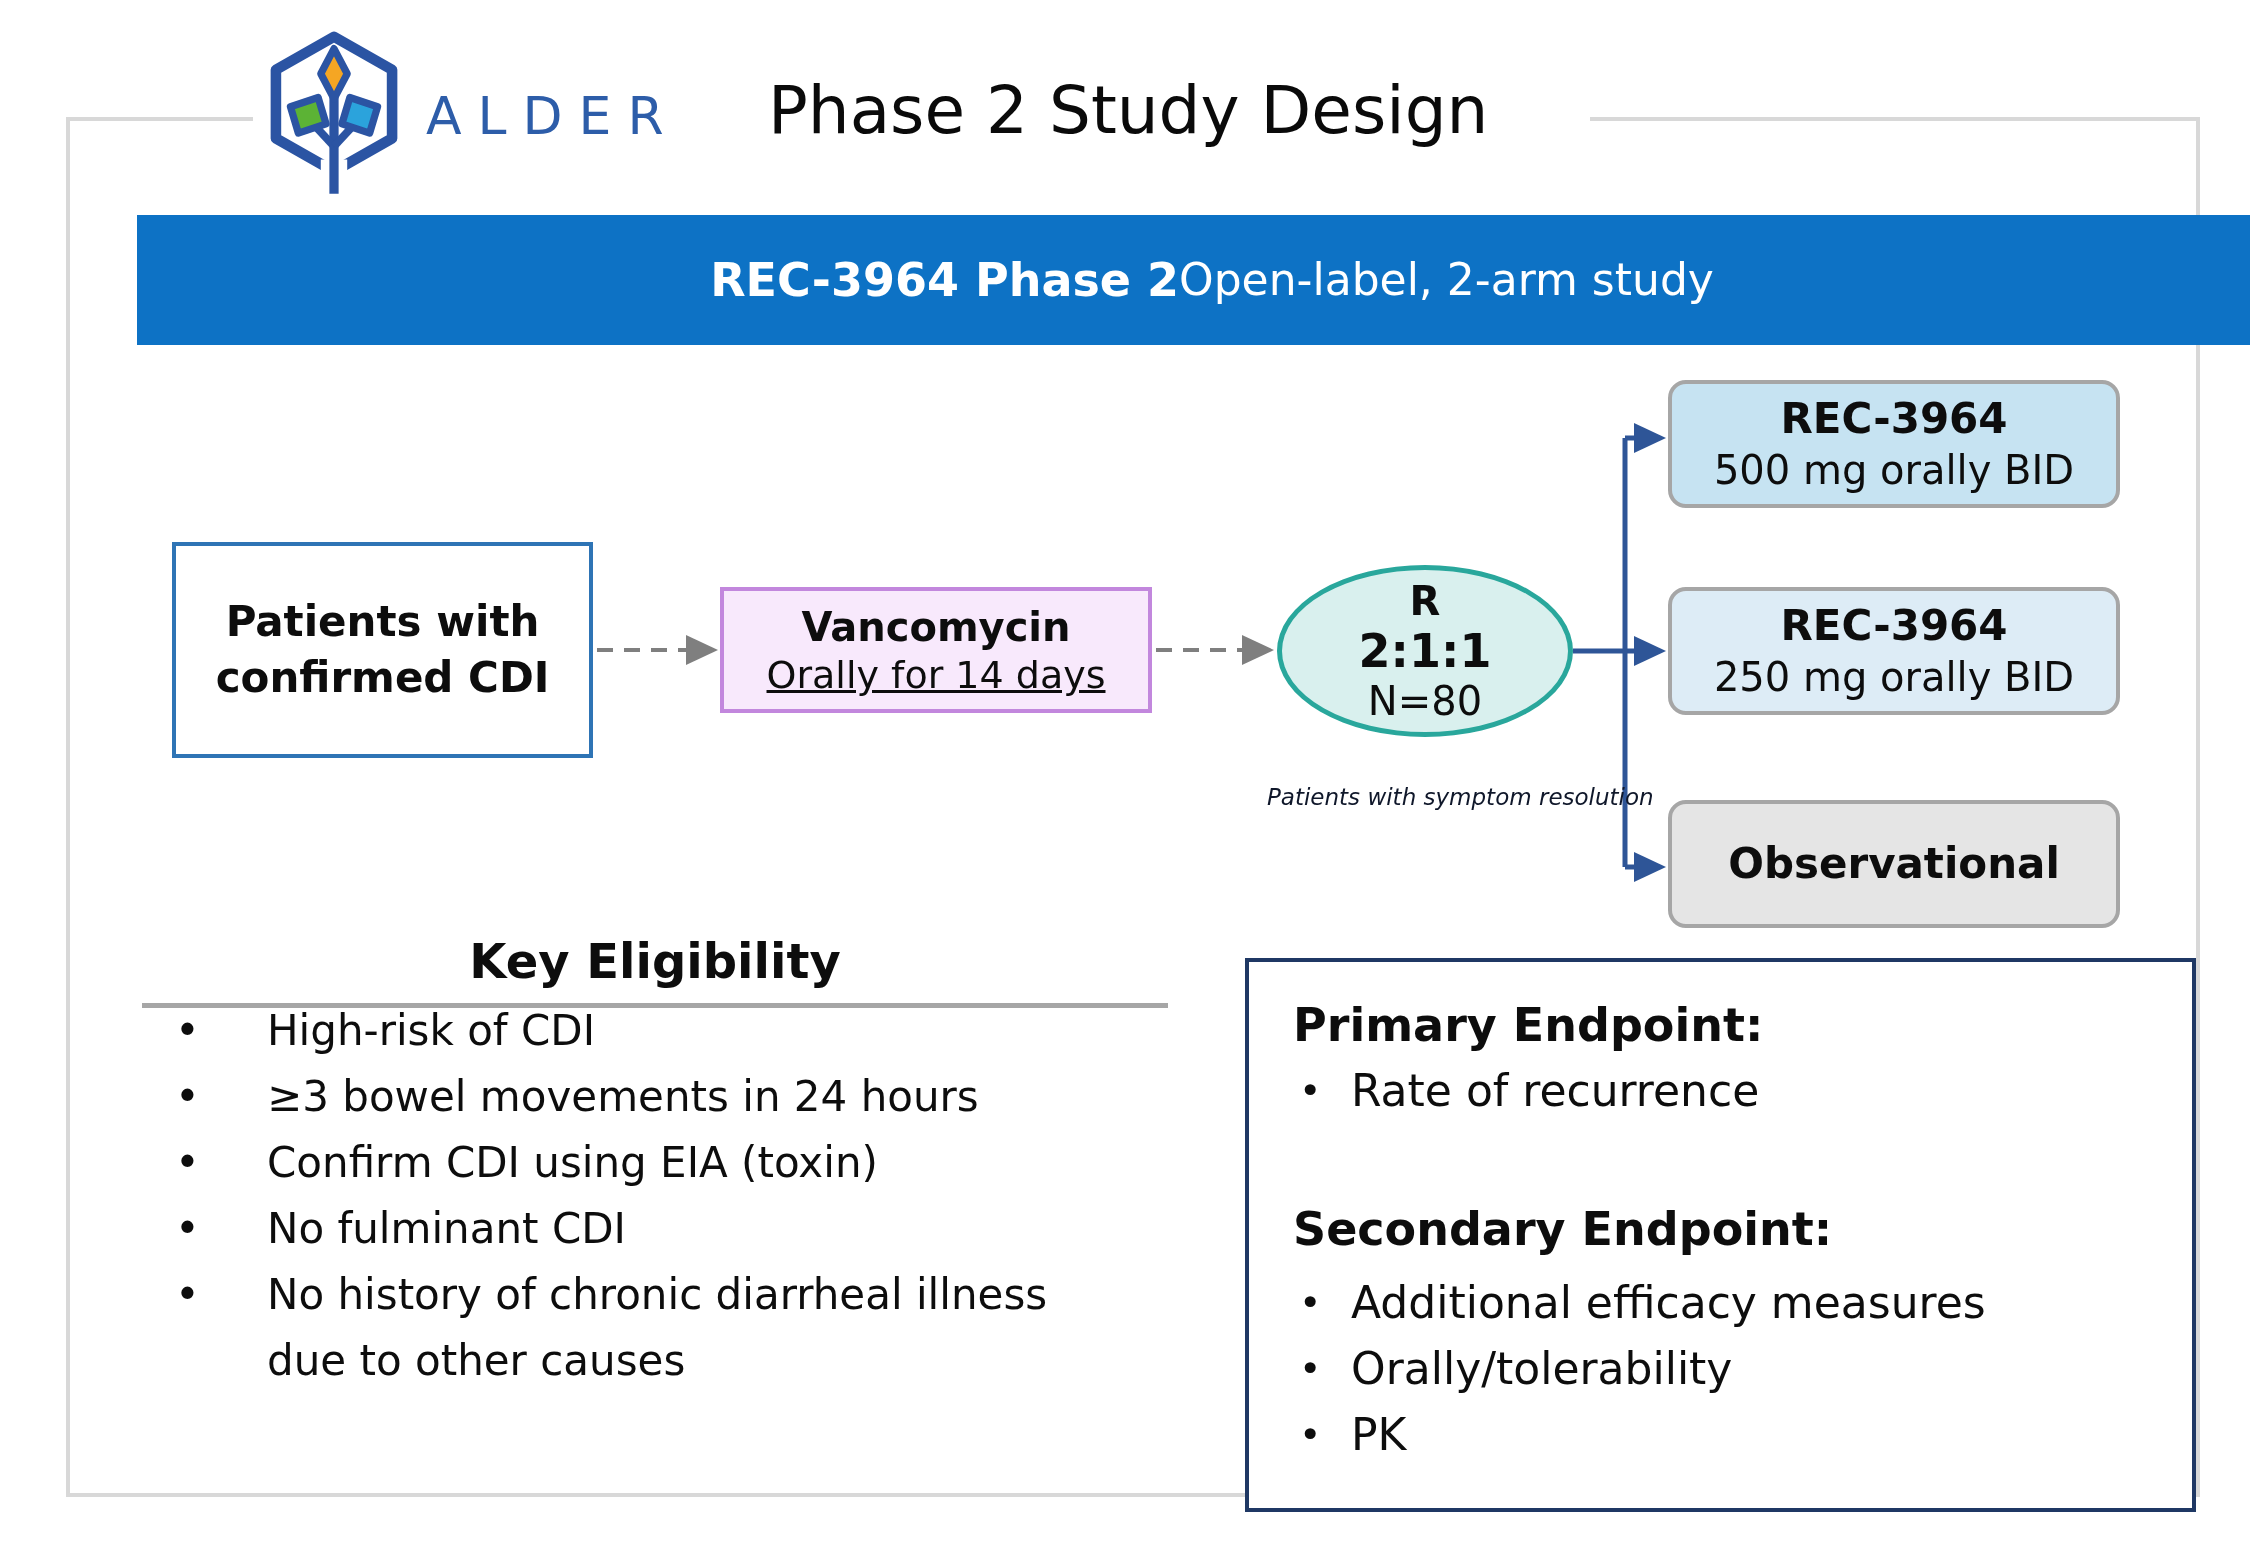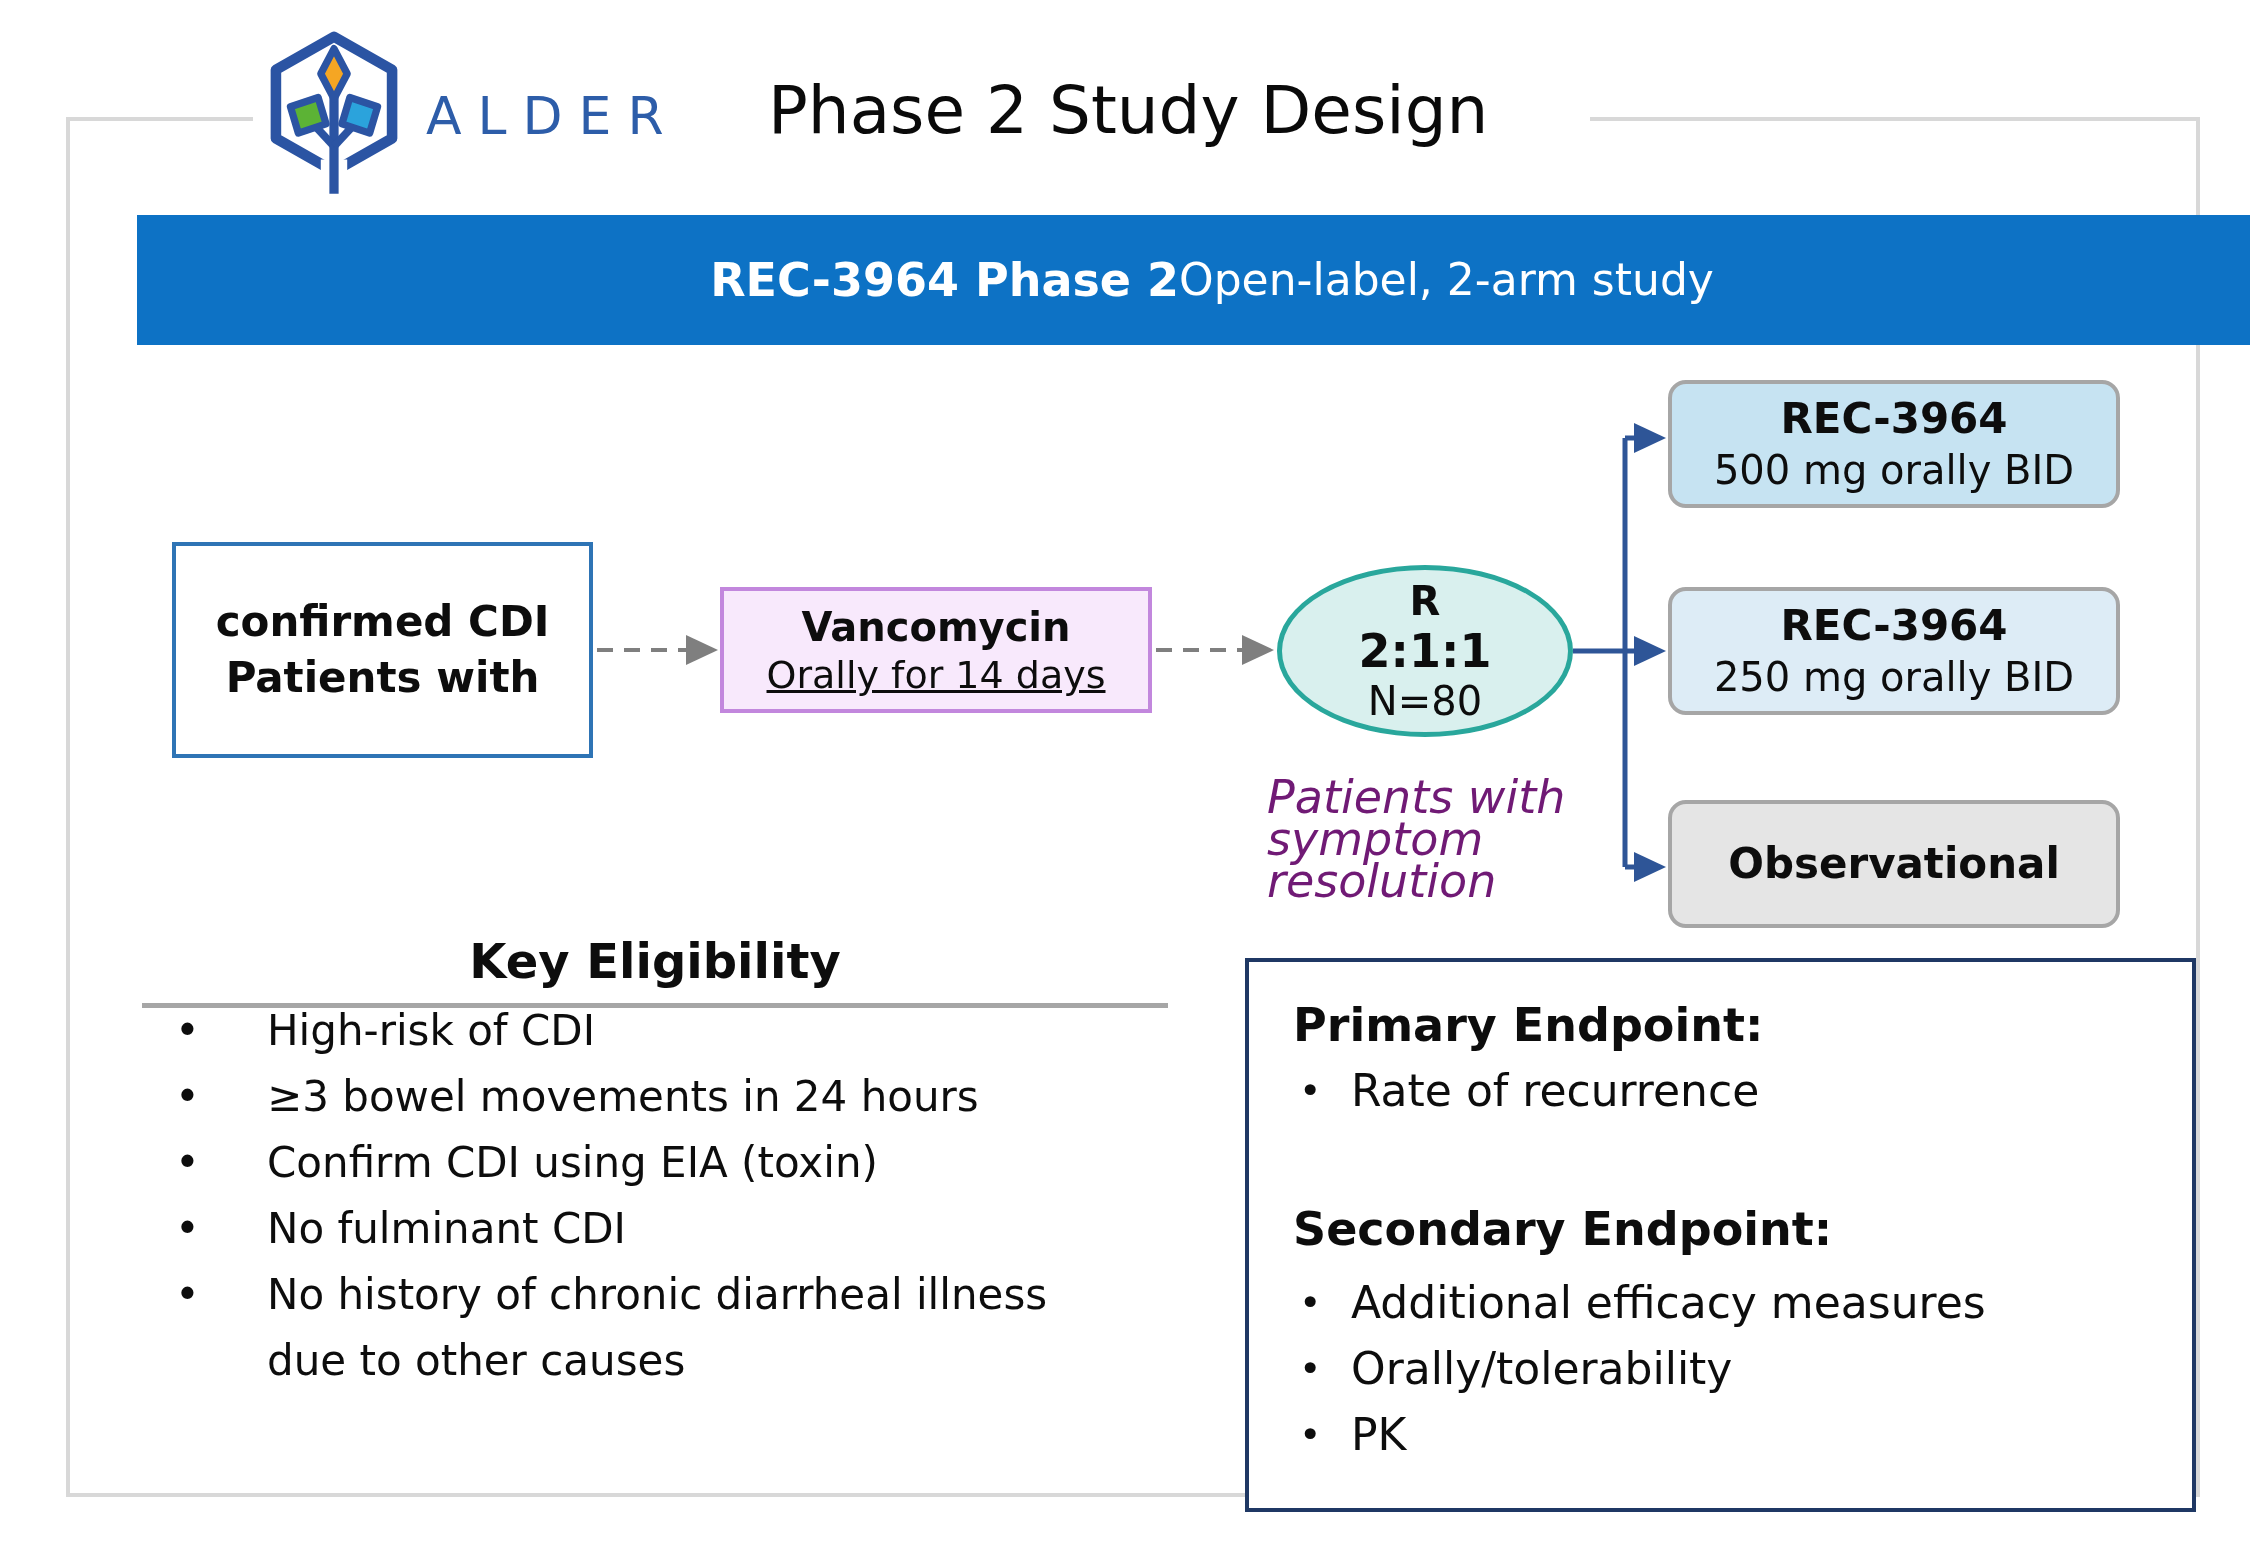--- a/index.html
+++ b/index.html
@@ -31,21 +31,21 @@
     font-weight:bold;font-size:42px;line-height:56px;}
   .vanc-box{left:720px;top:587px;width:424px;height:118px;border:4px solid #c287dd;background:#f8e9fc;
     display:flex;flex-direction:column;align-items:center;justify-content:center;text-align:center;}
   .vanc-box .t{font-weight:bold;font-size:40px;line-height:50px;}
   .vanc-box .s{font-size:38px;line-height:46px;text-decoration:underline;}
   .rand-ellipse{left:1277px;top:565px;width:286px;height:162px;border:5px solid #29a79c;background:#d9f0ee;
     border-radius:50%;display:flex;flex-direction:column;align-items:center;justify-content:center;text-align:center;}
   .rand-ellipse .r1{font-weight:bold;font-size:40px;line-height:46px;}
   .rand-ellipse .r2{font-weight:bold;font-size:46px;line-height:54px;}
   .rand-ellipse .r3{font-size:40px;line-height:46px;}
-  .rand-caption{left:1267px;top:776px;width:400px;font-style:italic;font-size:46px;line-height:42px;color:#701a75;}
+  .rand-caption{left:1267px;top:776px;width:400px;font-style:italic;font-size:23px;line-height:42px;color:#0f172a;}
 
   .arm{left:1668px;width:444px;height:120px;border:4px solid #a6a6a6;border-radius:18px;
     display:flex;flex-direction:column;align-items:center;justify-content:center;text-align:left;}
   .arm .t{font-weight:bold;font-size:42px;line-height:52px;}
   .arm .s{font-size:40px;line-height:50px;}
   .arm .s:empty{display:none;}
   .arm1{top:380px;background:#c6e3f2;}
   .arm2{top:587px;background:#ddecf6;}
   .arm3{top:800px;background:#e5e5e5;}
 
@@ -104,22 +104,22 @@
   <line x1="1625" y1="438" x2="1625" y2="867" stroke="#2e5597" stroke-width="5"></line>
   <line x1="1625" y1="438" x2="1636" y2="438" stroke="#2e5597" stroke-width="5"></line>
   <line x1="1625" y1="867" x2="1636" y2="867" stroke="#2e5597" stroke-width="5"></line>
   <polygon points="1634,423 1666,438 1634,453" fill="#2e5597"></polygon>
   <polygon points="1634,636 1666,651 1634,666" fill="#2e5597"></polygon>
   <polygon points="1634,852 1666,867 1634,882" fill="#2e5597"></polygon>
 </svg>
 
 <div class="abs patients-box">
   <div>
+    <div>Patients with</div>
     <div>confirmed CDI</div>
-    <div>Patients with</div>
   </div>
 </div>
 
 <div class="abs vanc-box">
   <div class="t">Vancomycin</div>
   <div class="s">Orally for 14 days</div>
 </div>
 
 <div class="abs rand-ellipse">
   <div class="r1">R</div>

